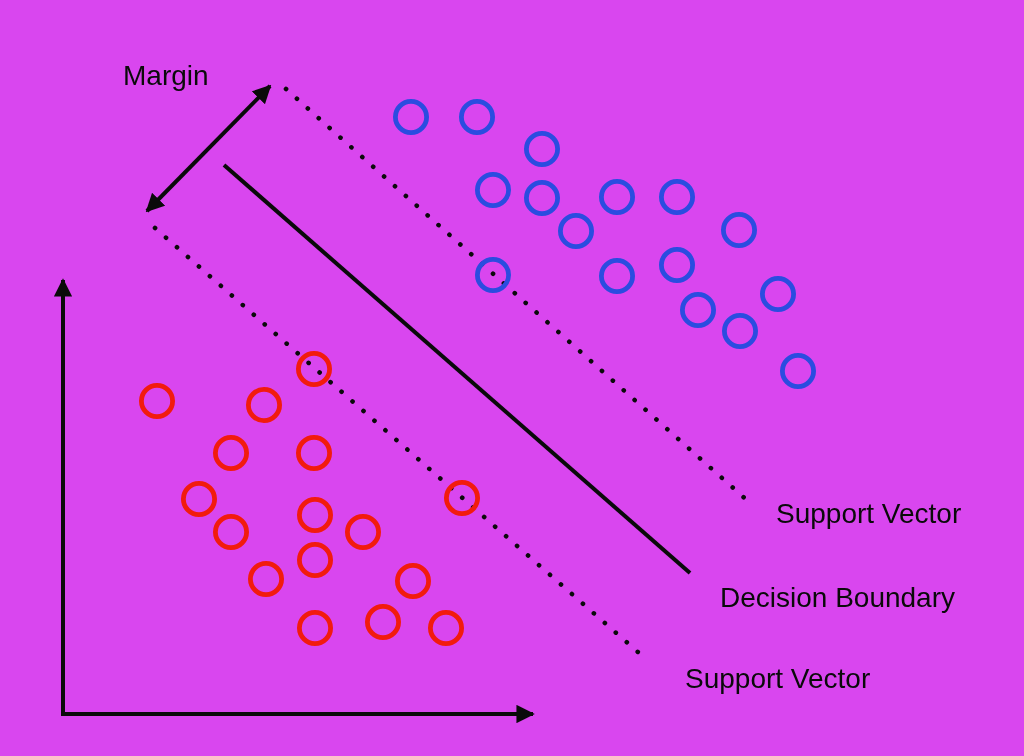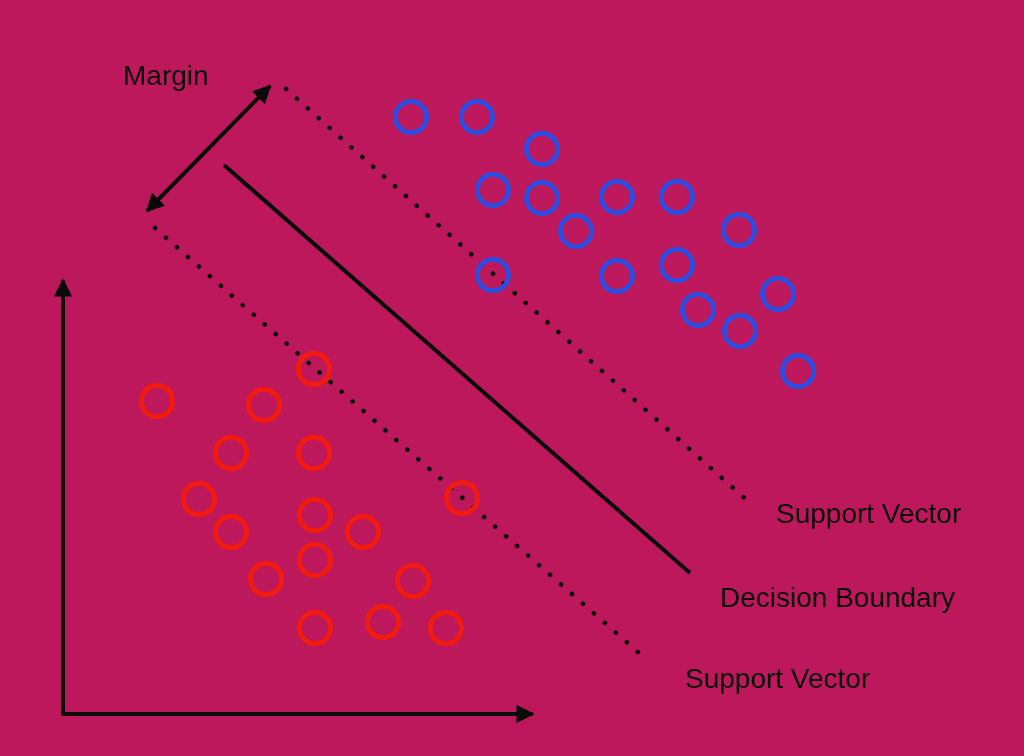--- a/index.html
+++ b/index.html
@@ -4,21 +4,21 @@
 <style>
   html, body {
     margin: 0;
     padding: 0;
     background: #ffffff;
   }
   .canvas {
     position: relative;
     width: 1024px;
     height: 756px;
-    background: #be185d;
+    background: #d946ef;
     overflow: hidden;
     font-family: "Liberation Sans", "DejaVu Sans", sans-serif;
   }
   svg text {
     font-family: "Liberation Sans", "DejaVu Sans", sans-serif;
     font-size: 28px;
     fill: #0a0a0a;
     font-weight: 400;
   }
 </style>

